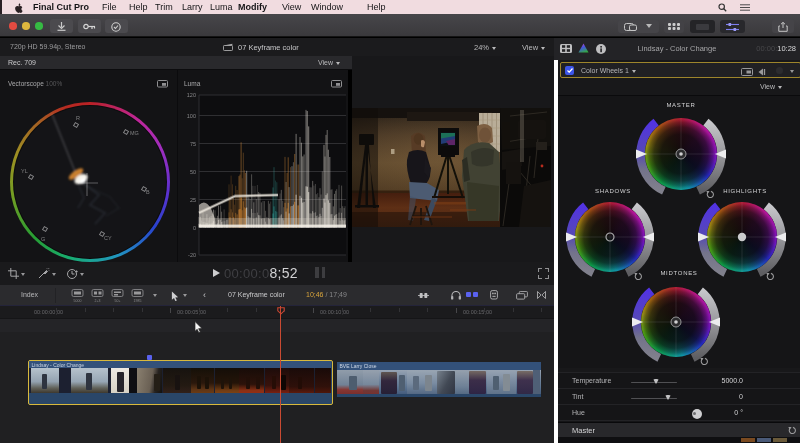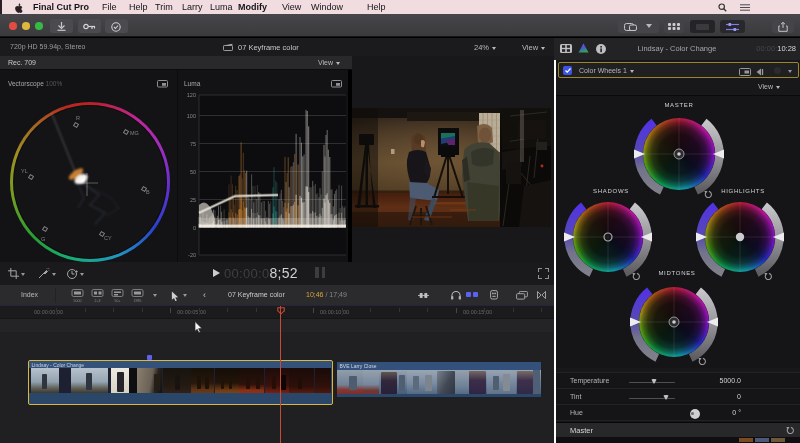--- a/index.html
+++ b/index.html
@@ -622,21 +622,21 @@
   <rect x="150" y="14" width="8" height="26" fill="#13100c"></rect>
 
   <g opacity="0.45">
         <rect x="82" y="94" width="32" height="2.5" fill="#8a4517"></rect>
         <rect x="98" y="101" width="26" height="2" fill="#7a3a14"></rect>
         <rect x="60" y="108" width="40" height="2" fill="#6f3312"></rect>
       </g>
 </svg>
 </div>
 
-<div class="abs" style="left:554px;top:60px;width:246px;height:383px;background:#18181a;border-left:2px solid #ffffff;">
+<div class="abs" style="left:554px;top:60px;width:246px;height:383px;background:#18181a;border-left:4px solid #ffffff;">
 
   <div class="abs" style="left:2px;top:2px;width:241px;height:16px;background:#202023;border:1px solid #9d852b;border-radius:2px;">
     <div class="abs" style="left:4px;top:3px;width:9px;height:9px;background:#3c55e8;border-radius:2px;"></div>
     <svg class="abs" style="left:5.5px;top:5px;" width="6" height="5" viewBox="0 0 6 5">
         <path d="M0.5 2.5 L2.2 4.2 L5.5 0.5" fill="none" stroke="#fff" stroke-width="1.2"></path>
       </svg>
     <div class="abs" style="left:20px;top:4px;font-size:7px;color:#b5b5b7;">Color Wheels 1 <span style="display:inline-block;width:0;height:0;border-left:2.5px solid transparent;border-right:2.5px solid transparent;border-top:3.5px solid currentColor;margin-left:1px;vertical-align:0.5px;"></span></div>
     <svg class="abs" style="left:180px;top:4.5px;" width="12" height="8" viewBox="0 0 12 8">
         <rect x="0.5" y="0.5" width="11" height="7" rx="1" fill="none" stroke="#98989a" stroke-width="1"></rect>
         <rect x="5.5" y="2.5" width="4.5" height="3" fill="#98989a"></rect>

